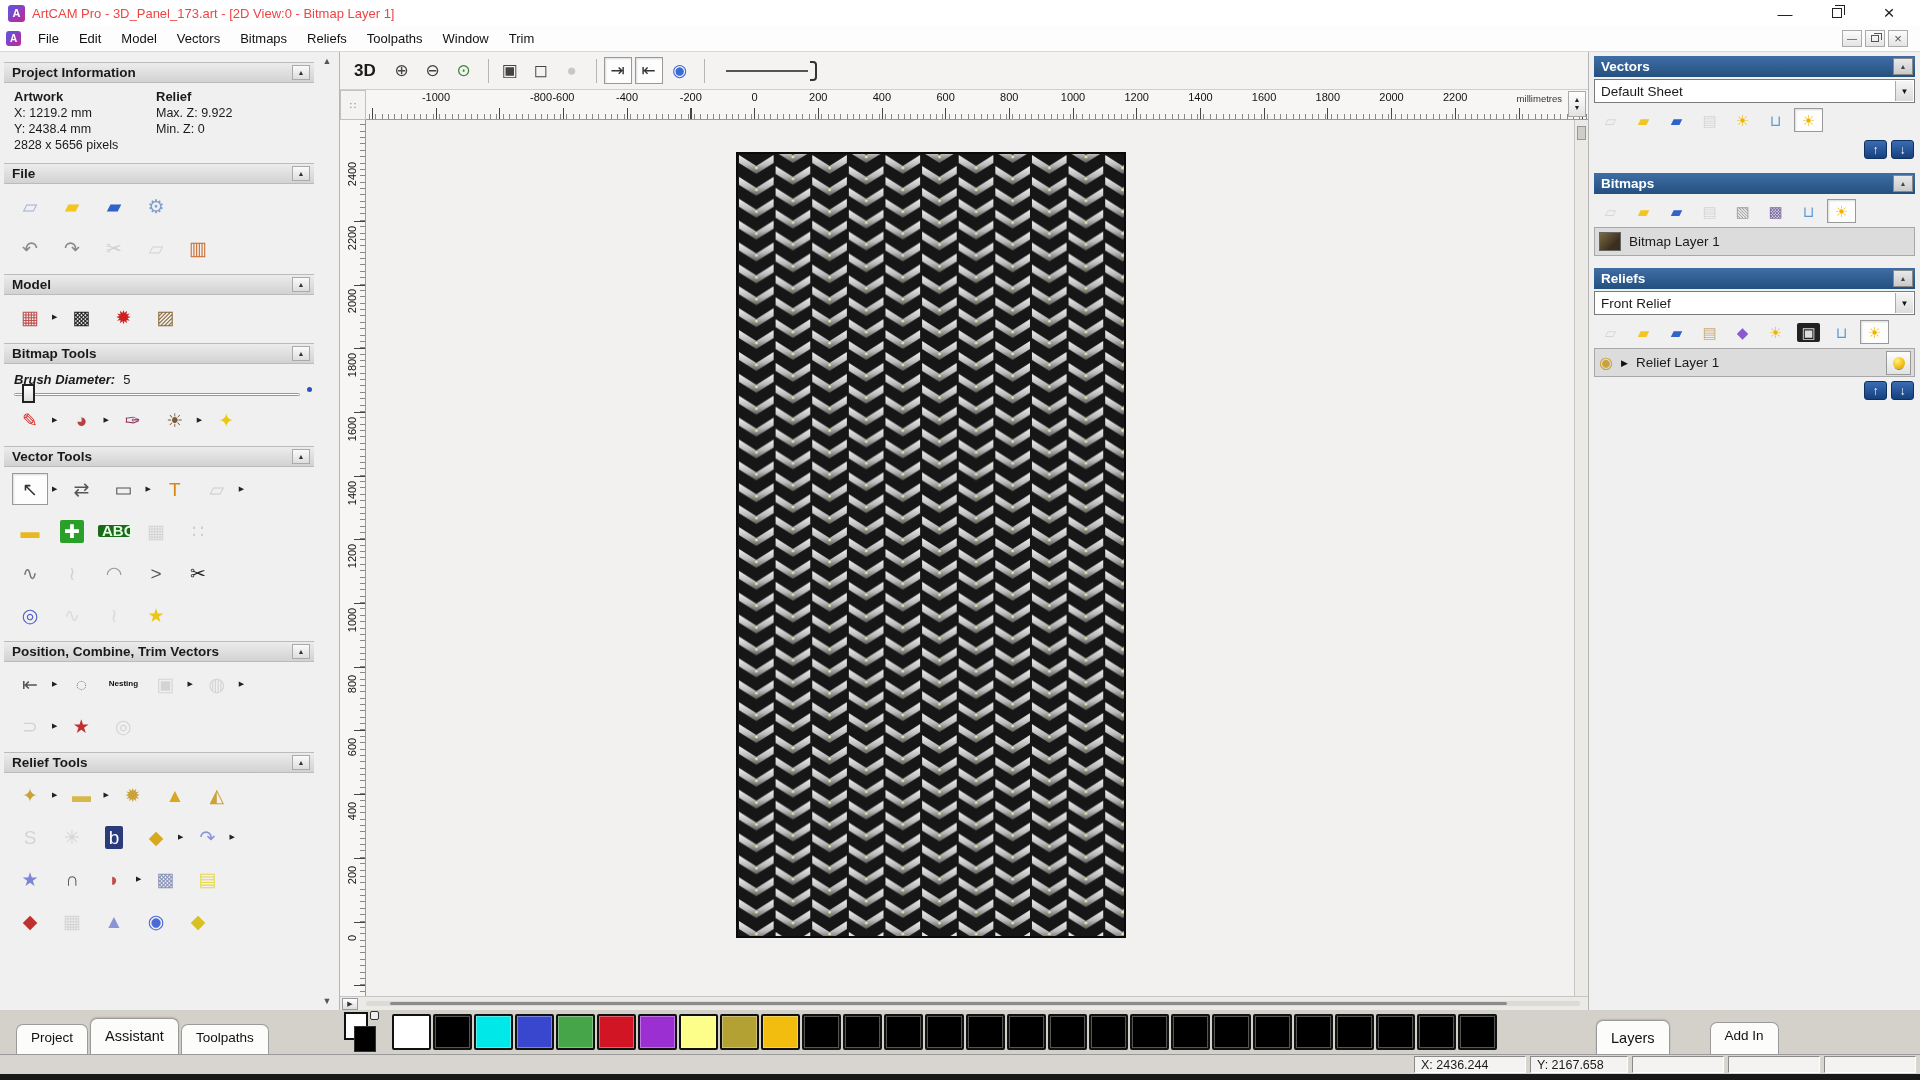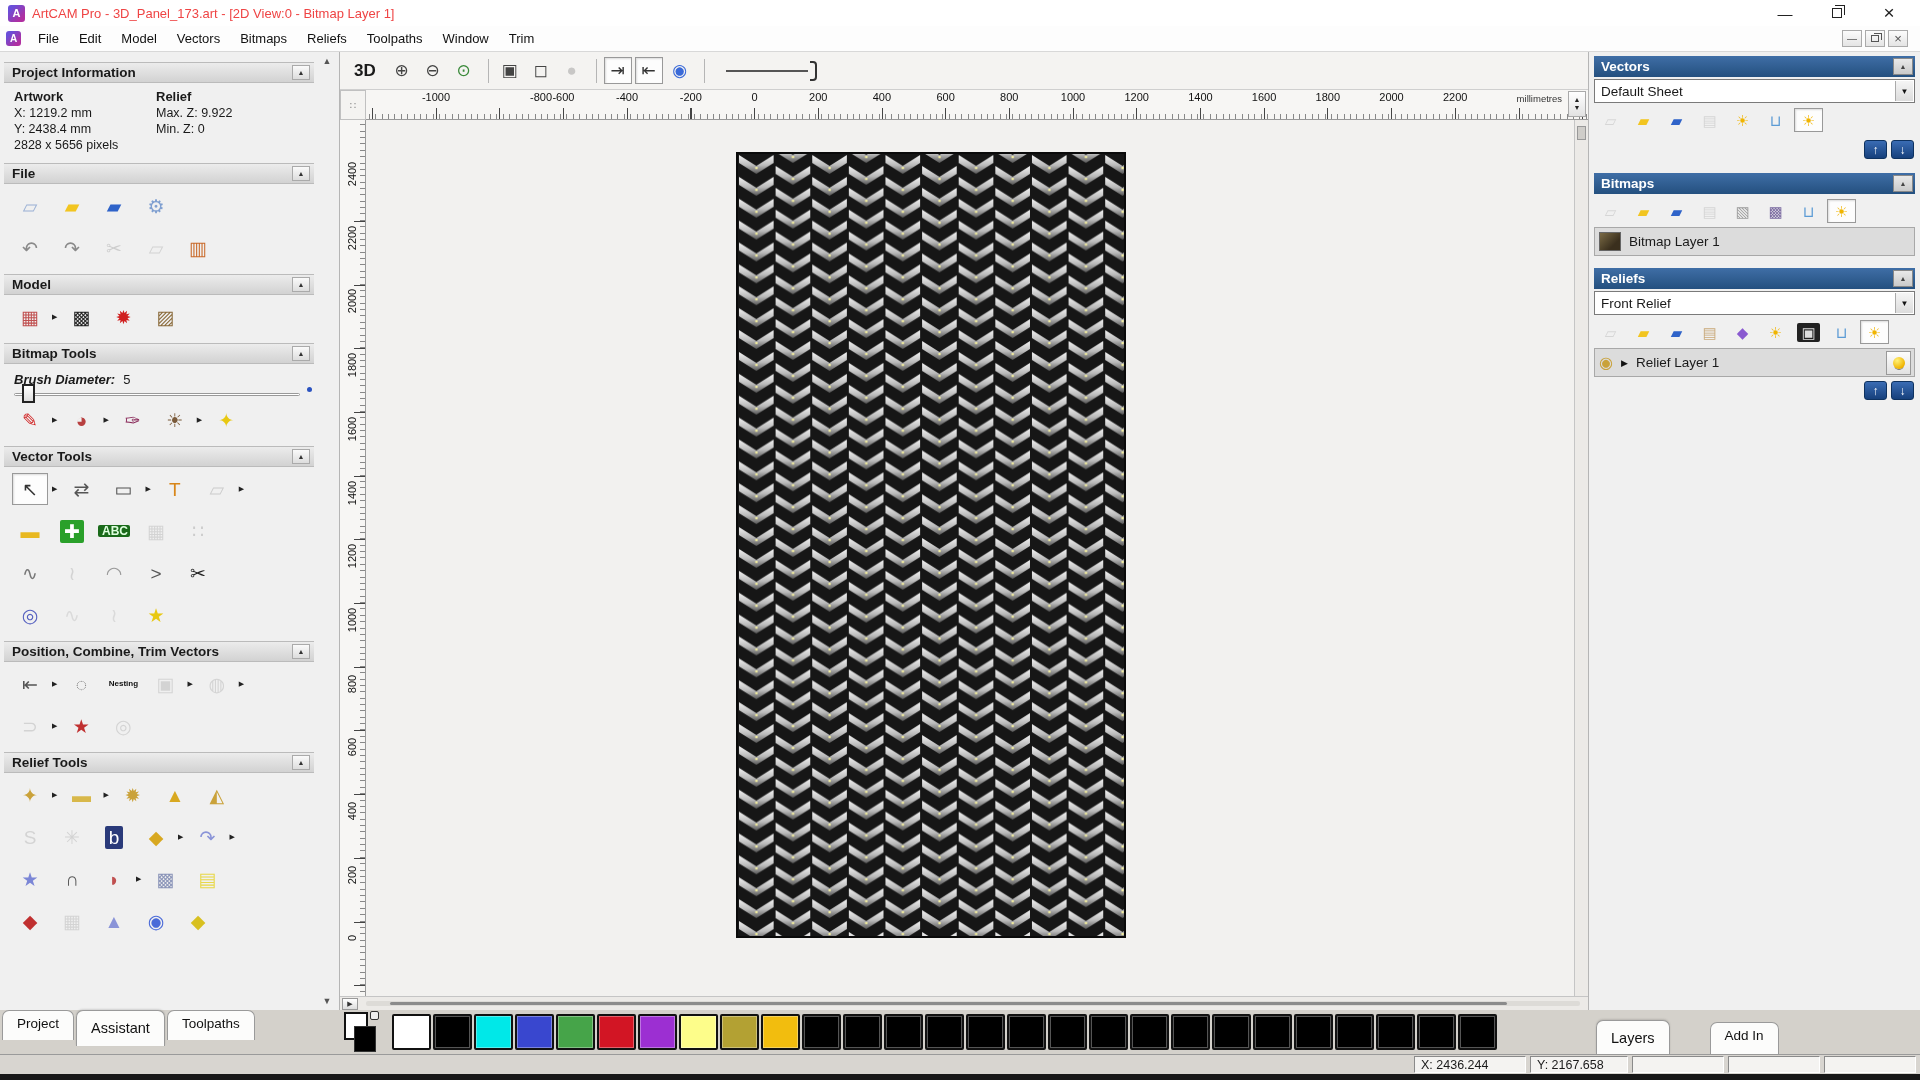--- a/index.html
+++ b/index.html
@@ -58,21 +58,21 @@
 
   .brushrow { display:flex; align-items:center; font-size:13px; padding:8px 8px 2px 10px; }
   .brushrow .blabel { font-weight:bold; font-style:italic; margin-right:8px; }
   .sliderwrap { padding:4px 14px 2px 10px; position:relative; }
   .groove { height:3px; background:#fff; border:1px solid #999; border-radius:2px; }
   .handle { position:absolute; top:-5px; left:18px; width:13px; height:19px; background:linear-gradient(#fff,#ddd); border:2px solid #222; }
   .slider-dot { position:absolute; right:2px; top:-2px; width:5px; height:5px; border-radius:50%; background:#2a52c0; }
 
   
   .bottomstrip { position:absolute; top:1010px; left:0; width:1920px; height:44px; background:#d4d1cb; display:flex; }
-  .ltabs { width:340px; display:flex; align-items:flex-start; padding-left:2px; }
+  .ltabs { width:340px; display:flex; align-items:flex-end; padding-left:16px;margin-top:24px; }
   .tab { background:#fcfcfb; border:1px solid #9a9a9a; border-bottom:none; border-radius:7px 7px 0 0;
          font-size:13.5px; padding:5px 14px 6px 14px; margin-right:2px; color:#111; height:30px; }
   .tab.active { height:36px; padding-top:9px; font-size:14.5px; box-shadow:0 -1px 2px #00000022; }
   .rtabs { width:332px; display:flex; align-items:flex-end; padding-left:8px;gap:38px; }
   .rtabs .tab { height:32px; }
   .rtabs .tab.active { height:34px; }
 
   .palettewrap { flex:1; display:flex; align-items:center; padding-left:4px; }
   .comp { position:relative; width:44px; height:40px; margin-right:4px; }
   .comp .pc1 { position:absolute; left:0; top:0; width:24px; height:28px; background:#fff; border:2px solid #111; }
@@ -340,21 +340,21 @@
             <span class="fly">▶</span>
           </div>
         <div class="icons">
             <span class="tool">
               <span class="g" style="color: rgb(232, 184, 32);">▬</span>
             </span>
             <span class="tool">
               <span class="g bgfill" style="color: rgb(255, 255, 255); background: rgb(42, 160, 42);">✚</span>
             </span>
             <span class="tool">
-              <span class="g txt bgfill" style="color: rgb(223, 255, 223); background: rgb(26, 106, 26); font-size: 12px;">ABC</span>
+              <span class="g txt bgfill" style="color: rgb(223, 255, 223); background: rgb(26, 106, 26); font-size: 15px;">ABC</span>
             </span>
             <span class="tool dis">
               <span class="g" style="color: rgb(170, 170, 170);">▦</span>
             </span>
             <span class="tool dis">
               <span class="g" style="color: rgb(153, 153, 153);">∷</span>
             </span>
           </div>
         <div class="icons">
             <span class="tool">

